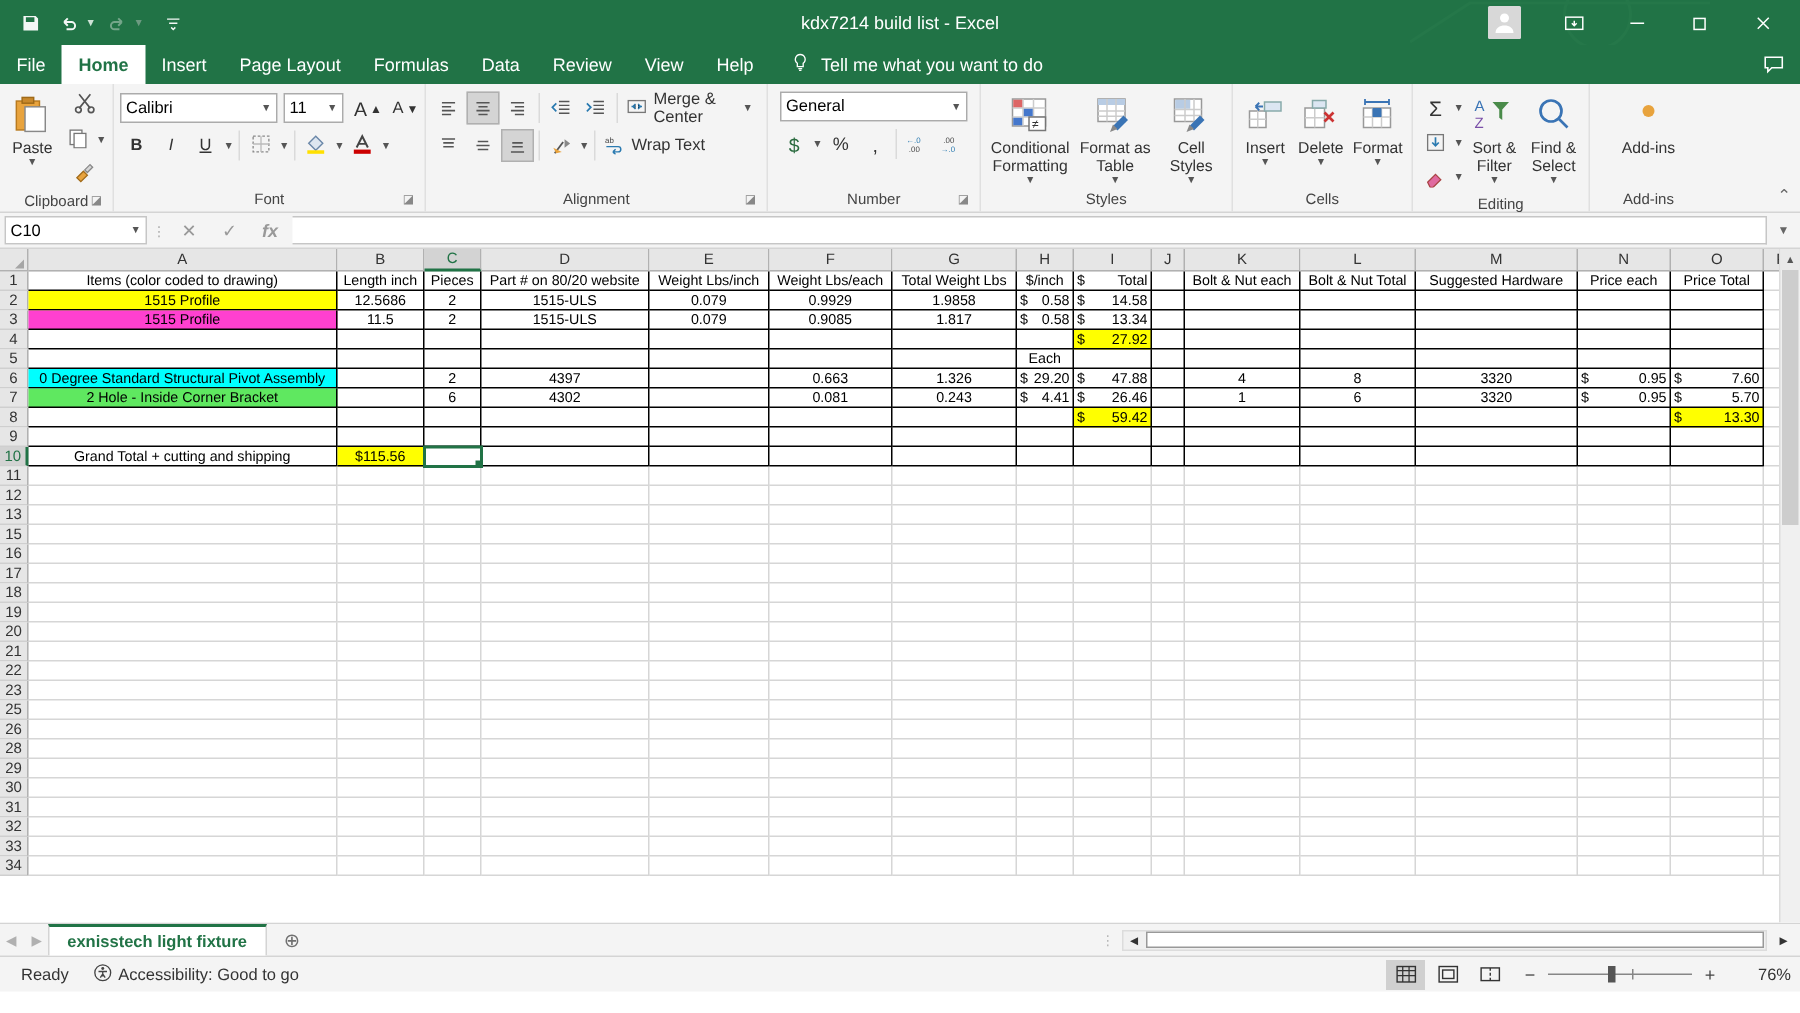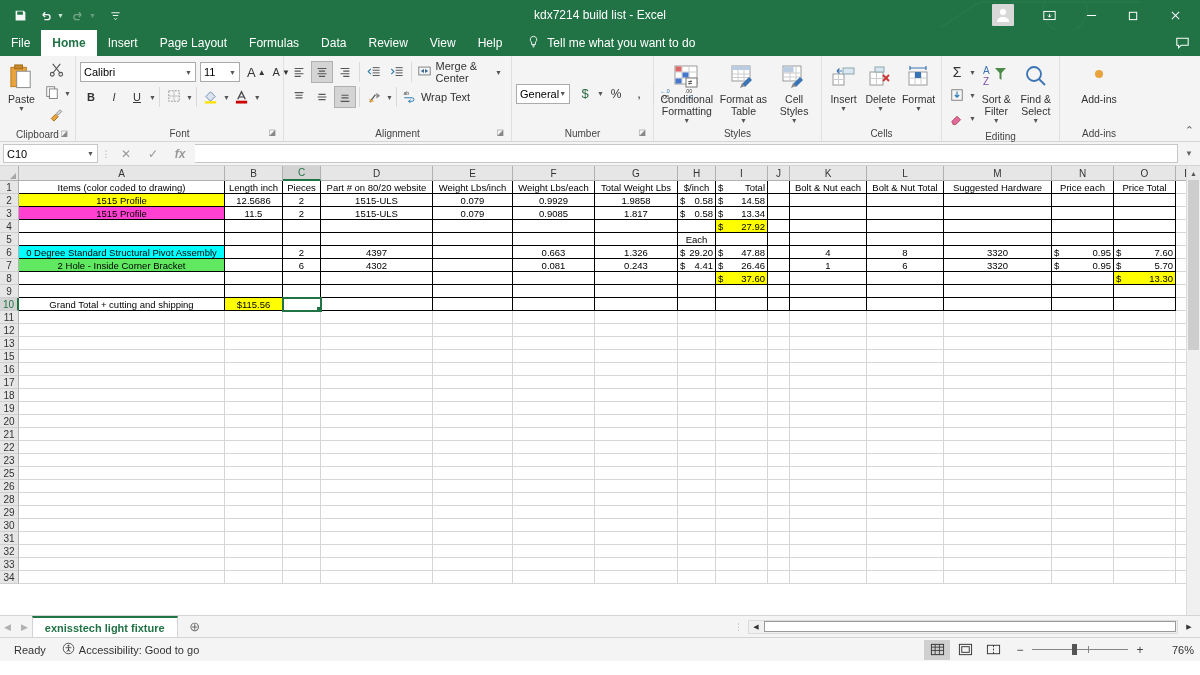--- a/index.html
+++ b/index.html
@@ -86,21 +86,21 @@
     height: 22px; min-width: 22px; display: flex; align-items: center; justify-content: center;
     font-size: 11px; color: #333; cursor: pointer; padding: 0 3px; gap: 2px;
   }
   .smallbtn.lbl { padding: 0 5px 0 2px; gap: 4px; }
   .row2 { display: flex; flex-direction: column; gap: 1px; }
   .rline { display: flex; align-items: center; gap: 1px; }
   .caret { font-size: 7px; color: #555; }
   .sep { width: 1px; height: 20px; background: #dadada; margin: 0 2px; }
 
   .fontname {
-    width: 116px; height: 20px; background:#fff; border: 1px solid #ababab;
+    width: 105px; height: 20px; background:#fff; border: 1px solid #ababab;
     font-size: 11px; display: flex; align-items: center; padding: 0 3px;
     justify-content: space-between; cursor: pointer;
   }
   .fontsize {
     width: 40px; height: 20px; background:#fff; border: 1px solid #ababab;
     font-size: 11px; display: flex; align-items: center; padding: 0 3px;
     justify-content: space-between; cursor: pointer;
   }
   .numfmt {
     width: 125px; height: 20px; background:#fff; border: 1px solid #ababab;
@@ -521,21 +521,21 @@
         </div>
       </div>
     </div>
     <div class="rgroup-label">
       <span>Alignment</span>
       <span class="rgroup-launch">◪</span>
     </div>
   </div>
 
   <div class="rgroup" style="width:142px;">
-    <div class="rgroup-body" style="flex-direction:row; gap:4px; padding-top:2px; align-items:center;">
+    <div class="rgroup-body" style="flex-direction:column; gap:4px; padding-top:2px; align-items:center;">
       <div class="numfmt">
         <span>General</span>
         <span class="caret">▼</span>
       </div>
       <div class="rline">
         <div class="smallbtn" style="font-size:13px;color:#2a6b3f;">
           <span>$</span>
         </div>
         <span class="caret">▼</span>
         <div class="smallbtn" style="font-size:12px;">
@@ -950,21 +950,21 @@
           <div class="cell c" style="width: 206px;"></div>
           <div class="cell c" style="width: 58px;"></div>
           <div class="cell c" style="width: 38px;"></div>
           <div class="cell c" style="width: 112px;"></div>
           <div class="cell c" style="width: 80px;"></div>
           <div class="cell c" style="width: 82px;"></div>
           <div class="cell c" style="width: 83px;"></div>
           <div class="cell c" style="width: 38px;"></div>
           <div class="cell sb" style="width: 52px; background: rgb(255, 255, 0);">
             <span>$</span>
-            <span>37.60</span>
+            <span>59.42</span>
           </div>
           <div class="cell c" style="width: 22px;"></div>
           <div class="cell c" style="width: 77px;"></div>
           <div class="cell c" style="width: 77px;"></div>
           <div class="cell c" style="width: 108px;"></div>
           <div class="cell c" style="width: 62px;"></div>
           <div class="cell sb" style="width: 62px; background: rgb(255, 255, 0);">
             <span>$</span>
             <span>13.30</span>
           </div>

